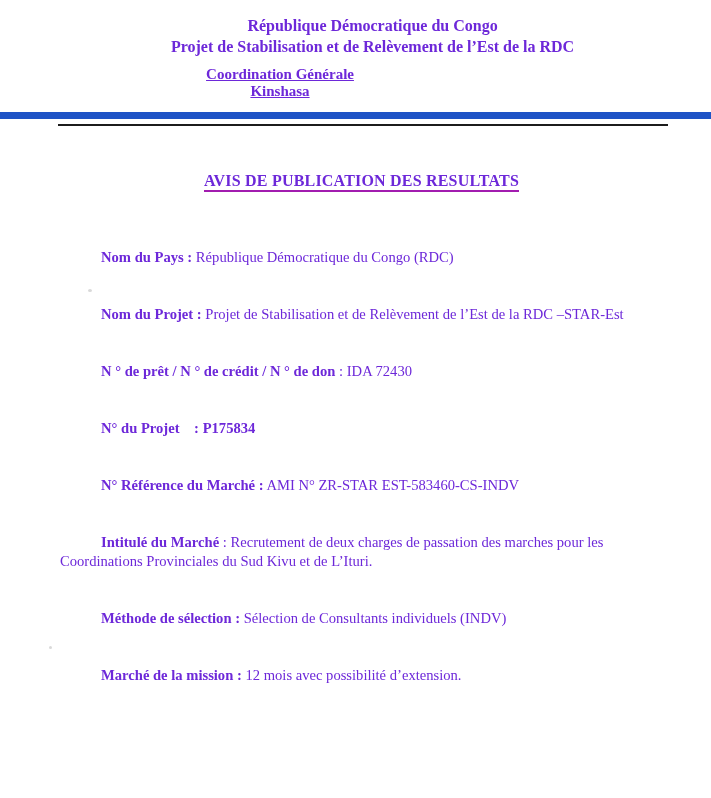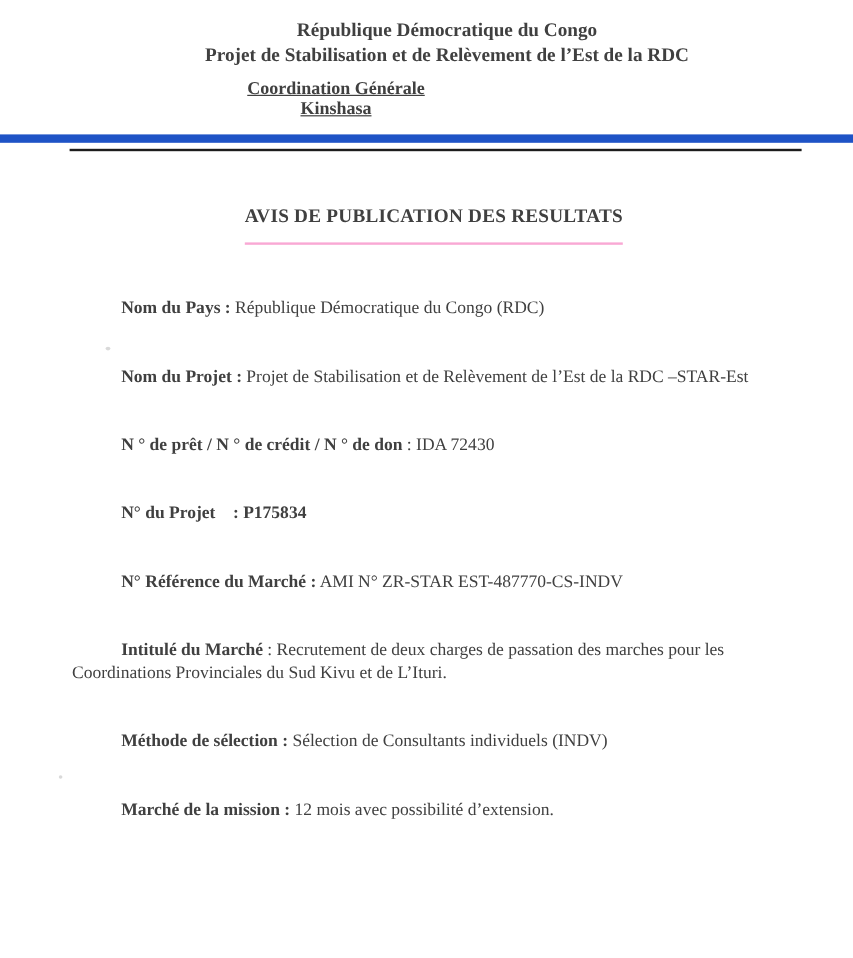--- a/index.html
+++ b/index.html
@@ -1,35 +1,35 @@
 <!DOCTYPE html>
 <html><head>
 <meta charset="utf-8">
 <style>
   html,body{margin:0;padding:0;background:#ffffff;}
   .page{
     width:711px;height:798px;background:#fff;overflow:hidden;position:relative;
-    font-family:"Liberation Serif","DejaVu Serif",serif;color:#404040;
+    font-family:"Liberation Serif","DejaVu Serif",serif;color:#6d28d9;
   }
   
   .hdr{margin-top:15px;padding-left:34px;text-align:center;font-weight:bold;
        font-size:16px;line-height:21px;}
   
   .logo-wrap{width:140px;height:96px;margin:17px 0 0 295px;}
   .logo-wrap svg{display:block;}
   
   .org{margin-top:9px;width:560px;text-align:center;font-weight:bold;
        font-size:15px;line-height:17px;text-decoration:underline;}
   
   .rule-blue{margin-top:12px;height:7px;width:711px;}
   .rule-black{margin:5px 43px 0 58px;height:2px;}
   
   .doc-title{margin-top:45px;text-align:center;padding-left:12px;
              font-weight:bold;font-size:16px;line-height:20px;}
-  .doc-title span{border-bottom:2px solid #f9a8d4;padding-bottom:13px;letter-spacing:.2px;margin-top:39px;}
+  .doc-title span{border-bottom:2px solid #a21caf;padding-bottom:1px;letter-spacing:.2px;margin-top:39px;}
   
   .fields{margin:19px 42px 0 60px;font-size:14.6px;line-height:19px;white-space:pre-wrap;}
   .field{margin:0;}
   .field b{font-weight:bold;margin-left:41px;}
   .bold{font-weight:bold;}
   
   .speck{position:absolute;background:#b9b9b9;opacity:.55;border-radius:50%;}
   .speck1{left:88px;top:289px;width:4px;height:3px;}
   .speck2{left:49px;top:646px;width:3px;height:3px;}
 </style>
@@ -54,21 +54,21 @@
 
   <div class="doc-title">
     <span>AVIS DE PUBLICATION DES RESULTATS</span>
   </div>
 
   <div class="fields">
     <p class="field"><b>Nom du Pays :</b><span> République Démocratique du Congo (RDC)</span></p>
     <p class="field"><b>Nom du Projet :</b><span> Projet de Stabilisation et de Relèvement de l’Est de la RDC –STAR-Est</span></p>
     <p class="field"><b>N ° de prêt / N ° de crédit / N ° de don</b><span> : IDA 72430</span></p>
     <p class="field"><b>N° du Projet    : P175834</b><span class="bold"></span></p>
-    <p class="field"><b>N° Référence du Marché :</b><span> AMI N° ZR-STAR EST-487770-CS-INDV</span></p>
+    <p class="field"><b>N° Référence du Marché :</b><span> AMI N° ZR-STAR EST-583460-CS-INDV</span></p>
     <p class="field"><b>Intitulé du Marché</b><span> : Recrutement de deux charges de passation des marches pour les Coordinations Provinciales du Sud Kivu et de L’Ituri.</span></p>
     <p class="field"><b>Méthode de sélection :</b><span> Sélection de Consultants individuels (INDV)</span></p>
     <p class="field"><b>Marché de la mission :</b><span> 12 mois avec possibilité d’extension.</span></p>
   </div>
 
   <div class="speck speck1"></div>
   <div class="speck speck2"></div>
 </div>
 
 </body></html>

